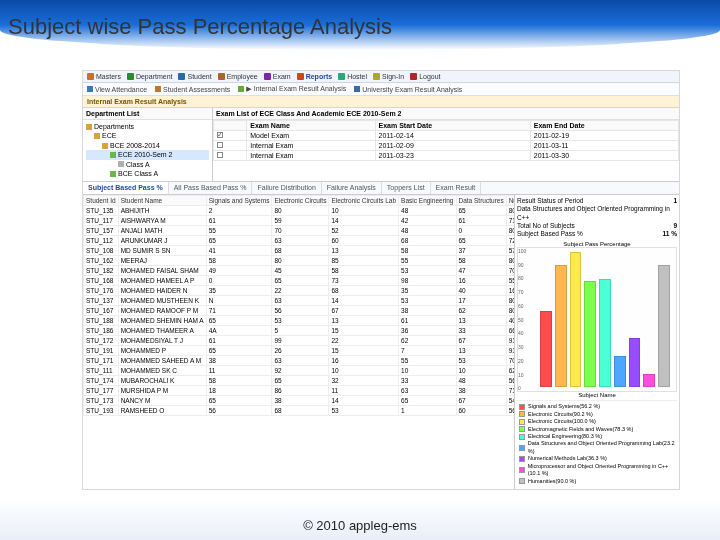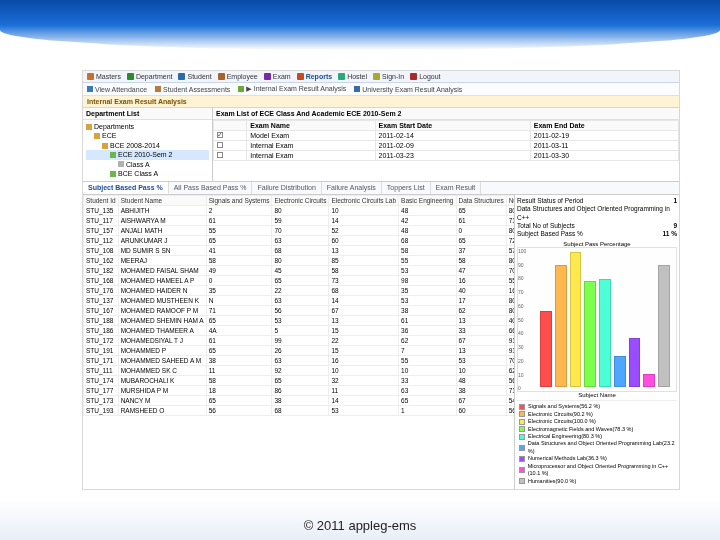--- a/index.html
+++ b/index.html
@@ -57,20 +57,21 @@
   .bars { flex:1; display:flex; align-items:flex-end; gap:3px; height:100%; margin-left:16px; }
   .bar { flex:1; border:1px solid rgba(0,0,0,.15); }
   .legend { font-size:5.5px; line-height:1.35; padding:2px; border-top:1px solid #eee; }
   .legend-item { display:flex; align-items:center; gap:3px; }
   .legend-sw { width:6px;height:6px; border:1px solid #999; }
 </style>
 </head>
 <body>
 <div class="slide">
   <div class="header-wave"></div>
+  <div class="slide-title">Subject wise Pass Percentage Analysis</div>
 
   <div class="app">
     <div class="toolbar" id="tb">
         <div class="tb-btn">
           <span class="ico" style="background:#c9702a"></span>
           <span>Masters</span>
         </div>
         <div class="tb-btn">
           <span class="ico" style="background:#2a8c2a"></span>
           <span>Department</span>
@@ -513,15 +514,15 @@
             <div class="legend-item">
               <span class="legend-sw" style="background:#c0c0c0"></span>
               <span>Humanities(90.0 %)</span>
             </div>
           </div>
       </div>
     </div>
   </div>
 
   <div class="footer-wave">
-    <div class="copyright">© 2011 appleg-ems</div>
+    <div class="copyright">© 2010 appleg-ems</div>
   </div>
 </div>
 
 </body></html>

